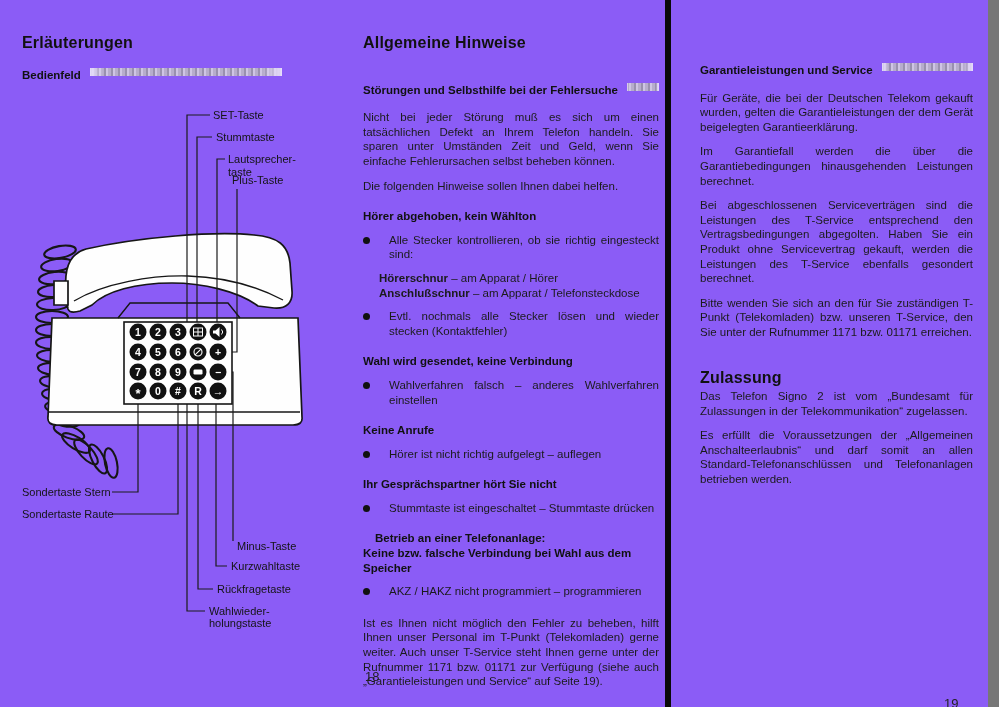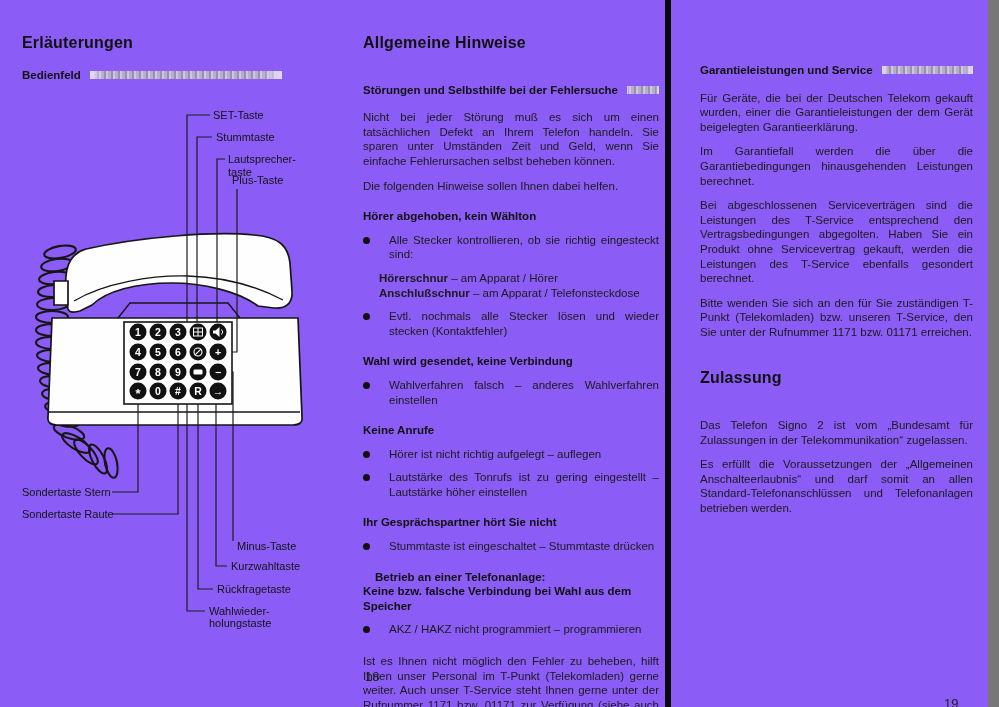--- a/index.html
+++ b/index.html
@@ -1,20 +1,20 @@
 <!DOCTYPE html>
 <html><head>
 <meta charset="utf-8">
 <style>
   html,body{margin:0;padding:0;background:#777;}
   #page{position:relative;width:988px;height:707px;background:#8b5cf6;overflow:hidden;
         font-family:"Liberation Sans", sans-serif;color:#1b1b1b;}
   h1{font-size:16px;font-weight:bold;margin:0 0 0 0;letter-spacing:.2px;color:#111;}
   .col{position:absolute;font-size:11.5px;line-height:14.6px;}
-  .subhead-row{display:flex;align-items:center;margin:0;}
+  .subhead-row{display:flex;margin:0;}
   .subhead{font-weight:bold;font-size:11.5px;white-space:nowrap;color:#111;}
   .fuzz{height:8px;flex:1;margin-left:9px;opacity:.8;
     background:
       linear-gradient(90deg,#fefefe,rgba(254,254,254,0) 7%,rgba(254,254,254,0) 90%,#fefefe),
       repeating-linear-gradient(90deg,#9d9d9d 0 2px,#e0e0e0 2px 4px,#c2c2c2 4px 7px);}
   .fuzz.fixed{flex:none;}
   p{margin:10px 0;text-align:justify;}
   .bold-head{font-weight:bold;margin:16px 0 7px;color:#111;}
   .bold-head.tight{margin:16px 12px 0;}
   .bold-head.tight2{margin:0 0 7px;}
@@ -231,24 +231,20 @@
     <div class="bullet">
         <span class="dot"></span>
         <span>Wahlverfahren falsch – anderes Wahlverfahren einstellen</span>
       </div>
 
     <div class="bold-head">Keine Anrufe</div>
     <div class="bullet">
         <span class="dot"></span>
         <span>Hörer ist nicht richtig aufgelegt – auflegen</span>
       </div>
-    <div class="bullet">
-        <span class="dot"></span>
-        <span>Lautstärke des Tonrufs ist zu gering eingestellt – Lautstärke höher einstellen</span>
-      </div>
 
     <div class="bold-head">Ihr Gesprächspartner hört Sie nicht</div>
     <div class="bullet">
         <span class="dot"></span>
         <span>Stummtaste ist eingeschaltet – Stummtaste drücken</span>
       </div>
 
     <div class="bold-head tight">Betrieb an einer Telefonanlage:</div>
     <div class="bold-head tight2">Keine bzw. falsche Verbindung bei Wahl aus dem Speicher</div>
     <div class="bullet">
@@ -261,25 +257,25 @@
 
   <div class="pagenum" style="left:365px;top:669px;">18</div>
 
   <div id="fold"></div>
 
   <div class="col" style="left:700px;top:63px;width:273px;">
     <div class="subhead-row">
       <span class="subhead">Garantieleistungen und Service</span>
       <span class="fuzz"></span>
     </div>
-    <p style="margin-top:13px;">Für Geräte, die bei der Deutschen Telekom gekauft wurden, einer die Garantieleistungen der dem Gerät beigelegten Garantieerklärung.</p>
+    <p style="margin-top:13px;">Für Geräte, die bei der Deutschen Telekom gekauft wurden, gelten die Garantieleistungen der dem Gerät beigelegten Garantieerklärung.</p>
     <p>Im Garantiefall werden die über die Garantiebedingungen hinausgehenden Leistungen berechnet.</p>
     <p>Bei abgeschlossenen Serviceverträgen sind die Leistungen des T-Service entsprechend den Vertragsbedingungen abgegolten. Haben Sie ein Produkt ohne Servicevertrag gekauft, werden die Leistungen des T-Service ebenfalls gesondert berechnet.</p>
     <p>Bitte wenden Sie sich an den für Sie zuständigen T-Punkt (Telekomladen) bzw. unseren T-Service, den Sie unter der Rufnummer 1171 bzw. 01171 erreichen.</p>
 
     <h1 style="margin-top:31px;">Zulassung</h1>
-    <p style="margin-top:33px;">Das Telefon Signo 2 ist vom „Bundesamt für Zulassungen in der Telekommunikation“ zugelassen.</p>
+    <p style="margin-top:4px;">Das Telefon Signo 2 ist vom „Bundesamt für Zulassungen in der Telekommunikation“ zugelassen.</p>
     <p>Es erfüllt die Voraussetzungen der „Allgemeinen Anschalteerlaubnis“ und darf somit an allen Standard-Telefonanschlüssen und Telefonanlagen betrieben werden.</p>
   </div>
 
   <div class="pagenum" style="left:944px;top:696px;">19</div>
 
 </div>
 
 </body></html>

